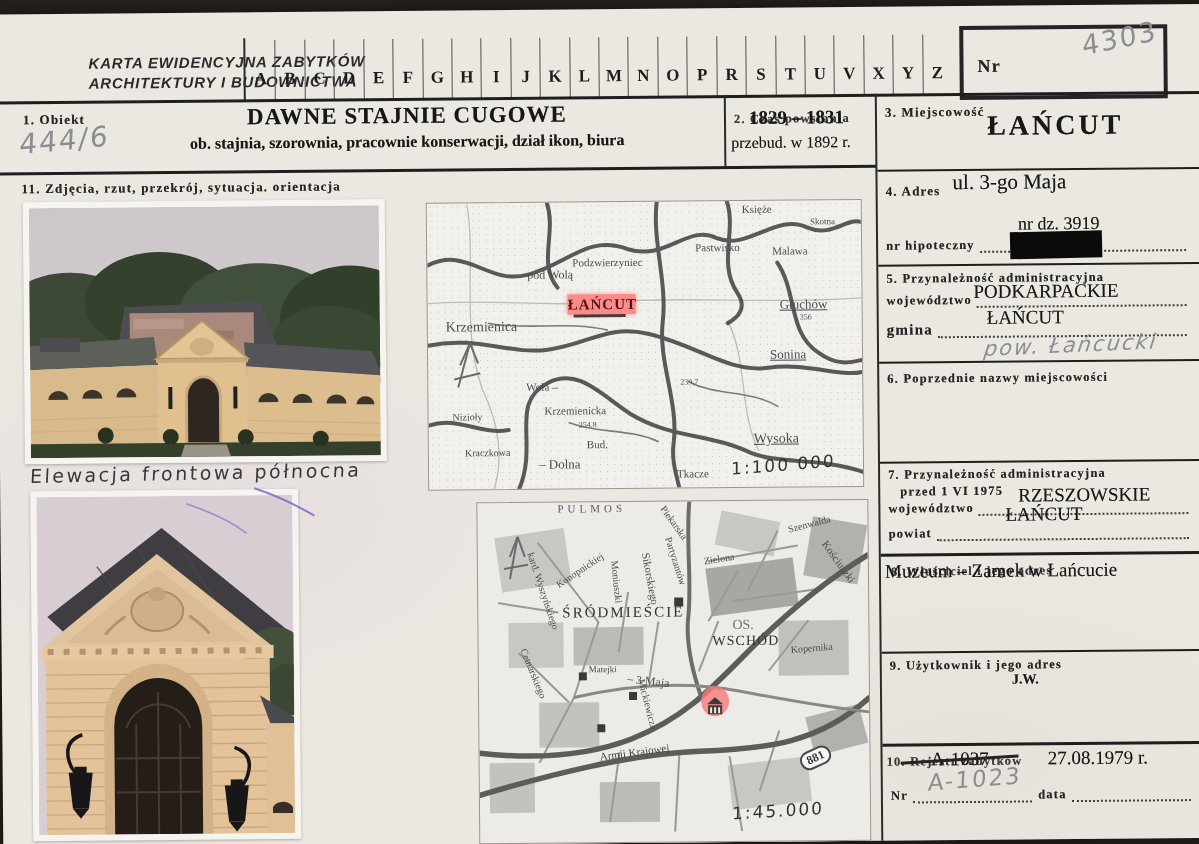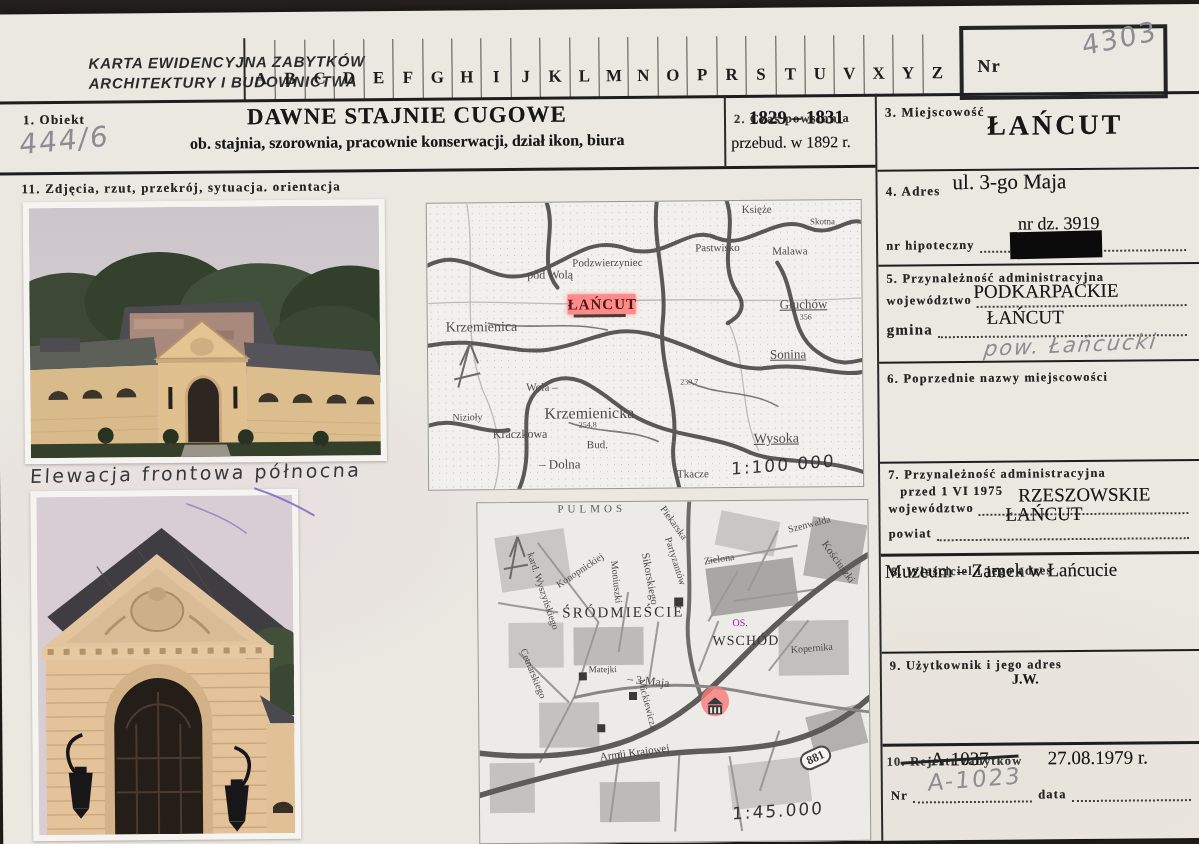--- a/index.html
+++ b/index.html
@@ -277,25 +277,25 @@
     <span class="m1lbl" style="left:100px;top:24px;font-size:12px;margin-top:41px;">pod Wolą</span>
     <span class="m1lbl" style="left:383px;top:16px;font-size:9px;">Skotna</span>
     <span class="m1lbl" style="left:268px;top:40px;font-size:11px;">Pastwisko</span>
     <span class="m1lbl" style="left:345px;top:44px;font-size:11px;">Malawa</span>
     <span class="m1lbl" style="left:145px;top:54px;font-size:11px;">Podzwierzyniec</span>
     <span class="m1lbl" style="left:18px;top:116px;font-size:14px;">Krzemienica</span>
     <span class="m1lbl undl" style="left:352px;top:96px;font-size:13px;">Głuchów</span>
     <span class="m1lbl" style="left:372px;top:112px;font-size:8px;">356</span>
     <span class="m1lbl undl" style="left:342px;top:146px;font-size:13px;">Sonina</span>
     <span class="m1lbl" style="left:98px;top:178px;font-size:11px;">Wola –</span>
-    <span class="m1lbl" style="left:116px;top:202px;font-size:16px;">Krzemienicka</span>
+    <span class="m1lbl" style="left:116px;top:202px;font-size:11px;">Krzemienicka</span>
     <span class="m1lbl" style="left:150px;top:218px;font-size:8px;">254,8</span>
     <span class="m1lbl" style="left:252px;top:176px;font-size:8px;">239,7</span>
     <span class="m1lbl" style="left:24px;top:208px;font-size:10px;">Nizioły</span>
-    <span class="m1lbl" style="left:36px;top:224px;font-size:12px;margin-left:28px;">Kraczkowa</span>
+    <span class="m1lbl" style="left:36px;top:244px;font-size:10px;">Kraczkowa</span>
     <span class="m1lbl" style="left:110px;top:254px;font-size:13px;">– Dolna</span>
     <span class="m1lbl" style="left:158px;top:236px;font-size:11px;">Bud.</span>
     <span class="m1lbl undl" style="left:325px;top:230px;font-size:14px;">Wysoka</span>
     <span class="m1lbl" style="left:248px;top:266px;font-size:11px;">Tkacze</span>
     <div class="town-hl" style="left:140px;top:92px;width:68px;height:20px;">ŁAŃCUT</div>
     <div class="abs" style="left:146px;top:112px;width:52px;height:3px;background:#4a3a3a;"></div>
     <div class="abs scale-hand" style="left:302px;top:254px;font-size:17px;transform:rotate(-4deg) skewX(-5deg);">1:100 000</div>
   </div>
 
   <div class="map" style="left:476px;top:492px;width:390px;height:340px;background:#edebe7;background-size:9px 9px;">
@@ -366,21 +366,21 @@
     <span class="m2lbl" style="left:58px;top:48px;font-size:10px;transform:rotate(72deg);transform-origin:left top;">kard. Wyszyńskiego</span>
     <span class="m2lbl" style="left:76px;top:78px;font-size:10px;transform:rotate(-33deg);transform-origin:left top;">Konopnickiej</span>
     <span class="m2lbl" style="left:142px;top:58px;font-size:10px;transform:rotate(84deg);transform-origin:left top;">Moniuszki</span>
     <span class="m2lbl" style="left:174px;top:50px;font-size:11px;transform:rotate(80deg);transform-origin:left top;">Sikorskiego</span>
     <span class="m2lbl" style="left:190px;top:2px;font-size:10px;transform:rotate(55deg);transform-origin:left top;">Piekarska</span>
     <span class="m2lbl" style="left:196px;top:34px;font-size:10px;transform:rotate(73deg);transform-origin:left top;">Partyzantów</span>
     <span class="m2lbl" style="left:226px;top:52px;font-size:10px;transform:rotate(-8deg);">Zielona</span>
     <span class="m2lbl" style="left:310px;top:18px;font-size:10px;transform:rotate(-14deg);">Szenwalda</span>
     <span class="m2lbl" style="left:352px;top:38px;font-size:11px;transform:rotate(55deg);transform-origin:left top;">Kościuszki</span>
     <span class="m2lbl" style="left:84px;top:102px;font-size:15px;letter-spacing:2px;color:#333;">ŚRÓDMIEŚCIE</span>
-    <span class="m2lbl" style="left:254px;top:116px;font-size:10px;color:#a21caf;">OS.</span>
+    <span class="m2lbl" style="left:254px;top:116px;font-size:14px;color:#737373;">OS.</span>
     <span class="m2lbl" style="left:234px;top:132px;font-size:14px;letter-spacing:1px;color:#333;">WSCHÓD</span>
     <span class="m2lbl" style="left:312px;top:142px;font-size:10px;transform:rotate(-4deg);">Kopernika</span>
     <span class="m2lbl" style="left:50px;top:144px;font-size:10px;transform:rotate(68deg);transform-origin:left top;">Cetnarskiego</span>
     <span class="m2lbl" style="left:148px;top:172px;font-size:12px;transform:rotate(7deg);">– 3 Maja</span>
     <span class="m2lbl" style="left:110px;top:162px;font-size:9px;">Matejki</span>
     <span class="m2lbl" style="left:168px;top:176px;font-size:10px;transform:rotate(76deg);transform-origin:left top;">Mickiewicza</span>
     <span class="m2lbl" style="left:120px;top:244px;font-size:11px;transform:rotate(-7deg);color:#3f3f3f;">Armii Krajowej</span>
     <span class="badge" style="left:320px;top:248px;transform:rotate(-24deg);">881</span>
     <div class="abs scale-hand" style="left:252px;top:300px;font-size:17px;transform:rotate(-3deg) skewX(-5deg);">1:45.000</div>
   </div>

